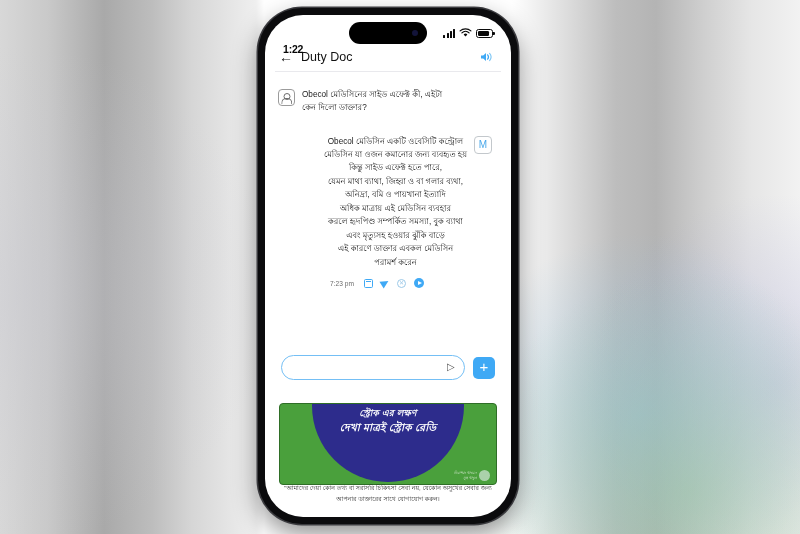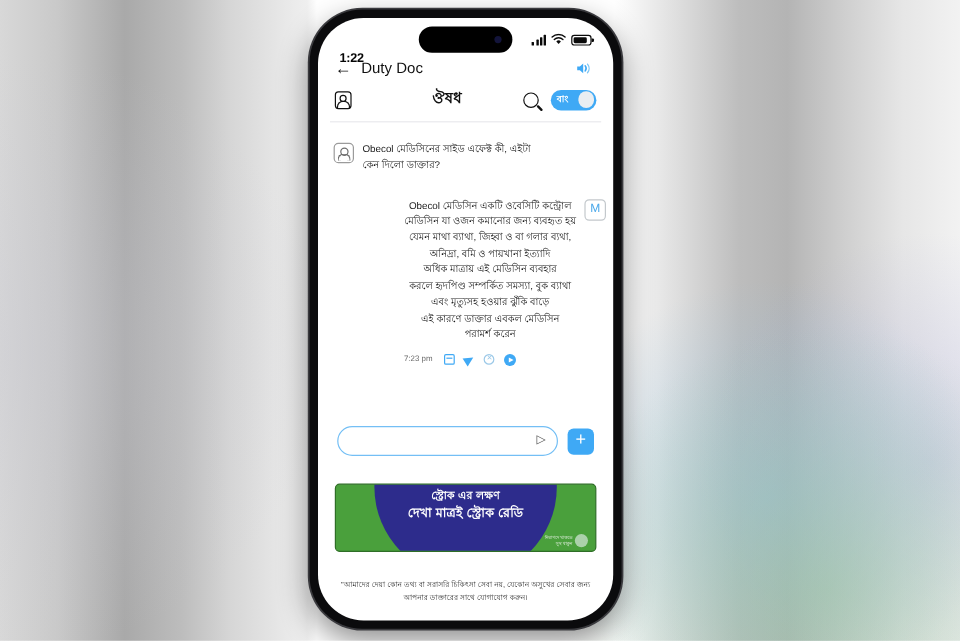--- a/index.html
+++ b/index.html
@@ -133,21 +133,21 @@
     margin-left: 5px; letter-spacing: 0.2px;
   }
   .lang-toggle .knob {
     position: absolute; right: 1.6px; top: 1.6px;
     width: 13.8px; height: 13.8px; border-radius: 50%;
     background: #e9eef2;
   }
   .divider { height: 1px; background: #e9e9ed; margin: 0 10px; }
 
   
-  .chat { padding: 16px 6px 0 13px; }
+  .chat { padding: 16px 19px 0 13px; }
   .msg-user { display: flex; gap: 7px; align-items: flex-start; }
   .av-user {
     width: 17px; height: 17px; border: 1.2px solid #9b9b9b; border-radius: 4px;
     position: relative; flex: none; margin-top: 1px; background: #fff;
   }
   .av-user::before {
     content: ""; position: absolute; left: 50%; top: 3px; transform: translateX(-50%);
     width: 5px; height: 5px; border: 1px solid #6d6d6d; border-radius: 50%;
   }
   .av-user::after {
@@ -231,22 +231,22 @@
   }
   .plus-btn {
     width: 22px; height: 22px; border-radius: 5px; background: #3fa9f5;
     color: #fff; font-size: 15px; line-height: 20px; text-align: center;
     font-weight: 300; flex: none; cursor: pointer;
   }
 
   
   .banner {
     position: absolute; left: 14px; right: 14px; top: 388px;
-    height: 57px; background: #4aa03c; border: 1.4px solid #2f6e27;
-    border-radius: 4px; overflow: hidden;
+    height: 82px; background: #4aa03c; border: 1.4px solid #2f6e27;
+    border-radius: 4px; overflow: hidden; font-style: italic;
   }
   .banner .dome {
     position: absolute; left: 50%; top: -34px; transform: translateX(-50%);
     width: 152px; height: 112px; background: #2d2c8c;
     border-radius: 0 0 76px 76px;
   }
   .banner .b1, .banner .b2, .banner .b3 {
     position: absolute; left: 0; right: 0; text-align: center;
     color: #ffffff; font-weight: bold; letter-spacing: 0.2px;
   }
@@ -302,42 +302,34 @@
       <div class="doc-title">Duty Doc</div>
       <div class="speaker">
         <svg width="15" height="12" viewBox="0 0 15 12">
           <path d="M1 4.4 h2.2 L6 2 v8 L3.2 7.6 H1 Z" fill="#3fa9f5"></path>
           <path d="M7.6 3.8 a3.4 3.4 0 0 1 0 4.4" stroke="#3fa9f5" stroke-width="1.2" fill="none" stroke-linecap="round"></path>
           <path d="M9.6 2.4 a5.6 5.6 0 0 1 0 7.2" stroke="#7cc6f5" stroke-width="1.1" fill="none" stroke-linecap="round"></path>
         </svg>
       </div>
     </div>
 
-    <div class="tabsrow">
-      <div class="person-ico"></div>
-      <div class="tab-med">ঔষধ</div>
-      <div class="search-ico"></div>
-      <div class="lang-toggle">
-        <div class="lbl">বাং</div>
-        <div class="knob"></div>
-      </div>
-    </div>
     <div class="divider"></div>
 
     <div class="chat">
 
       <div class="msg-user">
         <div class="av-user"></div>
         <div class="txt">Obecol মেডিসিনের সাইড এফেক্ট কী, এইটা কেন দিলো ডাক্তার?</div>
       </div>
 
       <div class="msg-bot">
         <div class="txt">
           <div>Obecol মেডিসিন একটি ওবেসিটি কন্ট্রোল</div>
           <div>মেডিসিন যা ওজন কমানোর জন্য ব্যবহৃত হয়</div>
+          <div>কিন্তু সাইড এফেক্ট হতে পারে,</div>
           <div>যেমন মাথা ব্যাথা, জিহ্বা ও বা গলার ব্যথা,</div>
           <div>অনিদ্রা, বমি ও পায়খানা ইত্যাদি</div>
           <div>অধিক মাত্রায় এই মেডিসিন ব্যবহার</div>
           <div>করলে হৃদপিণ্ড সম্পর্কিত সমস্যা, বুক ব্যাথা</div>
           <div>এবং মৃত্যুসহ হওয়ার ঝুঁকি বাড়ে</div>
           <div>এই কারণে ডাক্তার এবকল মেডিসিন</div>
           <div>পরামর্শ করেন</div>
         </div>
         <div class="av-bot">
           <span>M</span>

